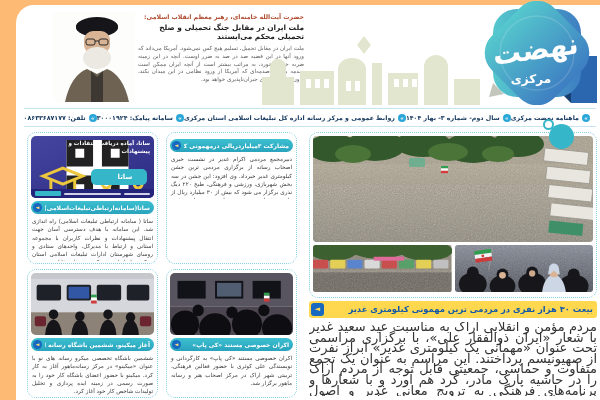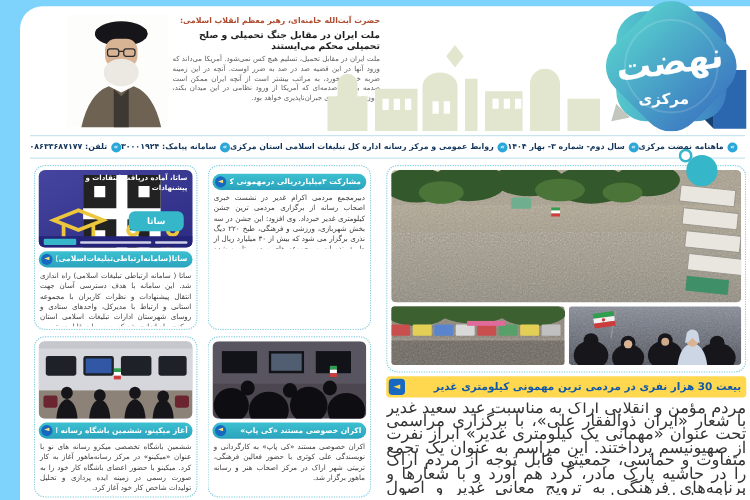--- a/index.html
+++ b/index.html
@@ -1,17 +1,17 @@
 <!DOCTYPE html>
 <html lang="fa"><head>
 <meta charset="utf-8">
 <style>
   html,body{margin:0;padding:0;}
   body{width:600px;height:400px;overflow:hidden;font-family:"DejaVu Sans",sans-serif;}
-  #screen{position:relative;width:600px;height:400px;background:#7dd3fc;}
+  #screen{position:relative;width:600px;height:400px;background:#fdba74;}
   .page{position:absolute;left:16px;top:5px;width:584px;height:395px;background:#ffffff;border-top-left-radius:18px;}
   .abs{position:absolute;}
   
   .portrait{left:53px;top:12px;width:82px;height:90px;}
   .quote{left:138px;top:13px;width:166px;direction:rtl;text-align:right;}
   .quote-kicker{font-size:6.2px;font-weight:bold;color:#b04a2e;line-height:8.5px;}
   .quote-title{font-size:7.4px;font-weight:bold;color:#1d1d1d;line-height:9.6px;margin-top:1px;}
   .quote-body{font-size:5.6px;color:#5d5d5d;line-height:7.9px;margin-top:3px;text-align:justify;}
   .cityscape{left:252px;top:28px;width:232px;height:77px;}
   .logo{left:477px;top:1px;width:122px;height:104px;}
@@ -39,21 +39,21 @@
   .c-kpop{left:166px;top:269px;width:131px;height:129px;}
   .c-sata .card-body,.c-mosh .card-body{height:44px;}
   .c-miki .card-body,.c-kpop .card-body{height:42px;}
   
   .sata-banner{background:linear-gradient(155deg,#45449f,#2d2c83);}
   .sata-qr{position:absolute;left:5px;top:4px;width:15px;height:15px;}
   .sata-heading{position:absolute;right:4px;top:4px;width:96px;direction:rtl;text-align:right;
     color:#fff;font-size:5.6px;font-weight:bold;line-height:7.5px;}
   .sata-icons{position:absolute;left:4px;top:23px;width:62px;height:28px;}
   .sata-bubble{position:absolute;right:7px;bottom:13px;width:44px;height:16px;background:#35b6c9;border-radius:5px;
-    color:#fff;font-size:7px;font-weight:bold;display:flex;align-items:center;justify-content:center;direction:rtl;}
+    color:#fff;font-size:7px;font-weight:bold;display:flex;align-items:center;justify-content:center;direction:rtl;padding-left:12px;}
   .sata-bubble:after{content:"";position:absolute;right:6px;bottom:-4px;border:4px solid transparent;border-top-color:#35b6c9;border-right-width:0;}
   .sata-strip{position:absolute;left:0;right:0;bottom:0;height:9px;background:#232379;display:flex;align-items:center;gap:3px;padding:0 4px;}
   .sata-strip .chip{width:26px;height:5px;background:#35b6c9;border-radius:1px;}
   .sata-strip .dash{height:2px;background:#cfcfe8;border-radius:1px;flex:1;}
   .sata-strip .dash.short{flex:.45;}
   
   .photo-panel{left:309px;top:132px;width:288px;height:166px;border:1.5px dotted #84cede;border-radius:9px;
     box-sizing:border-box;padding:3px;background:#fff;}
   .photo-big{position:relative;height:106px;border-radius:4px;overflow:hidden;}
   .photo-row{display:flex;gap:3px;margin-top:3px;height:47px;}
@@ -302,21 +302,21 @@
           </g>
         </svg>
       </div>
     </div>
   </div>
   <div class="abs deco-ring"></div>
   <div class="abs deco-circle"></div>
 
   <div class="abs headline">
     <span class="headline-ic">◄</span>
-    <span class="txt">بیعت 30 هزار نفری در مردمی ترین مهمونی کیلومتری غدیر</span>
+    <span class="txt">بیعت ۳۰ هزار نفری در مردمی ترین مهمونی کیلومتری غدیر</span>
   </div>
   <div class="abs article-body">مردم مؤمن و انقلابی اراک به مناسبت عید سعید غدیر با شعار «ایران ذوالفقار علی»، با برگزاری مراسمی تحت عنوان «مهمانی یک کیلومتری غدیر» ابراز نفرت از صهیونیسم پرداختند. این مراسم به عنوان یک تجمع متفاوت و حماسی، جمعیتی قابل توجه از مردم اراک را در حاشیه پارک مادر، گرد هم آورد و با شعارها و برنامه‌های فرهنگی به ترویج معانی غدیر و اصول انقلاب اسلامی پرداختند. لازم به ذکر است در این مهمونی ۱۱۰ غرفه و ۲۲۰ دیگ قورمه‌سبزی به همت مجموعه های مردمی طبخ شد که در پایان بین بیش از ۲۰ هزار نفر توزیع گردید.</div>
 
   <div class="abs card c-miki">
     <div class="card-img">
       <svg viewBox="0 0 131 63" preserveAspectRatio="none">
         <rect width="131" height="40" fill="#d6d7dc"></rect>
         <rect width="131" height="6" fill="#c6c7cd"></rect>
         <g fill="#1e2128">
           <rect x="6" y="12" width="26" height="16" rx="2"></rect>

